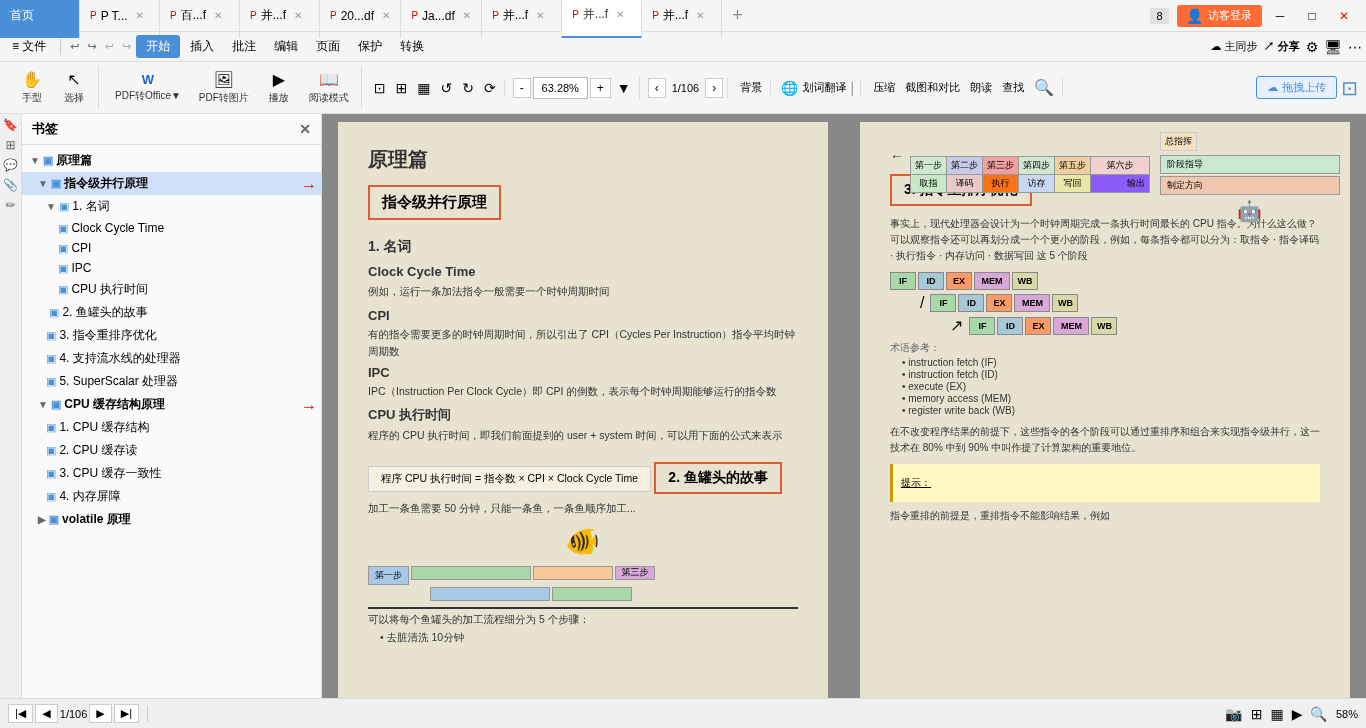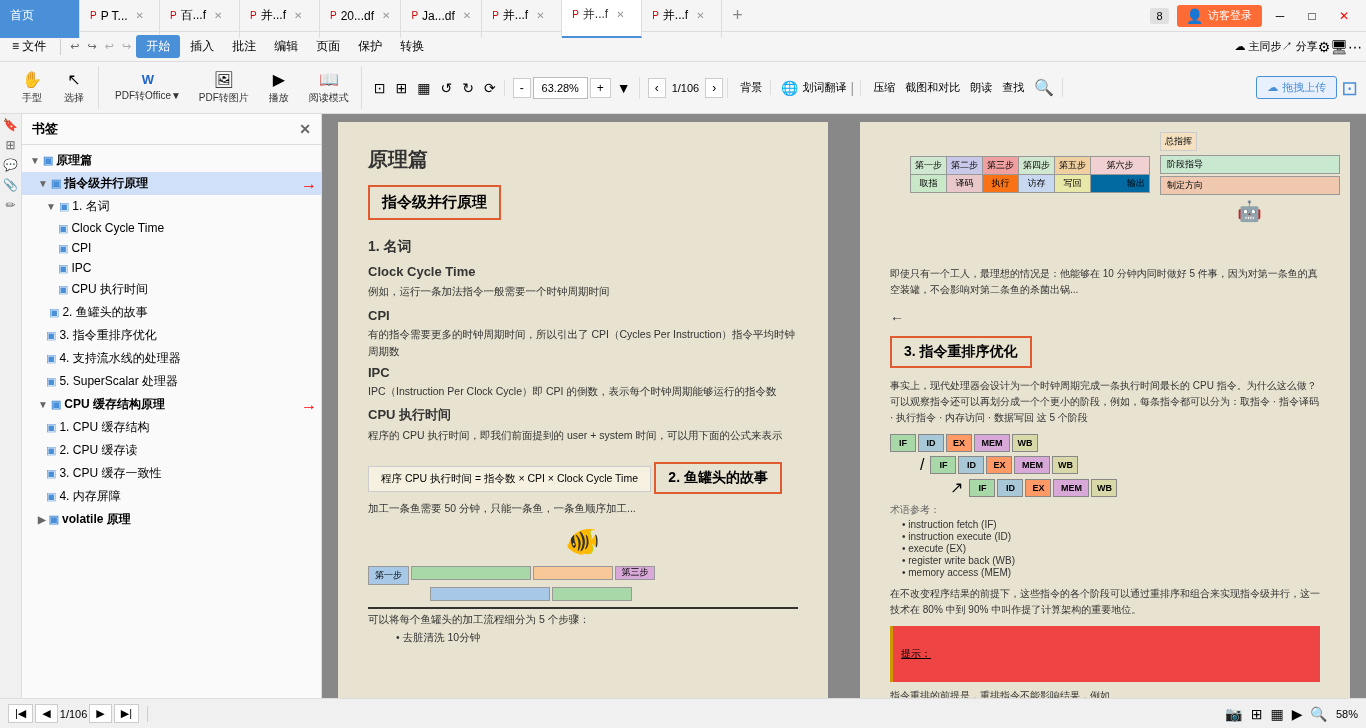--- a/index.html
+++ b/index.html
@@ -139,23 +139,23 @@
   <span style="font-size:11px;color:#666;cursor:pointer;padding:0 3px;">↪</span>
   <span style="font-size:11px;color:#aaa;cursor:pointer;padding:0 3px;">↩</span>
   <span style="font-size:11px;color:#aaa;cursor:pointer;padding:0 3px;">↪</span>
   <span class="menu-item menu-start">开始</span>
   <span class="menu-item">插入</span>
   <span class="menu-item">批注</span>
   <span class="menu-item">编辑</span>
   <span class="menu-item">页面</span>
   <span class="menu-item">保护</span>
   <span class="menu-item">转换</span>
-  <div style="margin-left:auto;display:flex;align-items:center;gap:0;">
+  <div style="margin-left:auto;display:flex;align-items:center;gap:6px;">
     <span style="font-size:11px;cursor:pointer;">☁ 主同步</span>
-    <span style="font-size:11px;cursor:pointer;">↗ 分享</span>
+    <span style="font-size:11px;cursor:pointer;font-weight:bold;">↗ 分享</span>
     <span style="font-size:14px;cursor:pointer;">⚙</span>
     <span style="font-size:14px;cursor:pointer;">🖥</span>
     <span style="font-size:14px;cursor:pointer;">⋯</span>
   </div>
 </div>
 
 <div class="toolbar">
   <div class="tool-group">
     <div class="tool-btn">
       <span class="tool-icon">✋</span>
@@ -395,21 +395,21 @@
             <div style="display:flex;gap:2px;">
               <div style="width:60px;"></div>
               <div style="background:#a8c8e8;width:120px;height:14px;border:1px solid #999;"></div>
               <div style="background:#a8d8a8;width:80px;height:14px;border:1px solid #999;"></div>
             </div>
           </div>
           <div style="width:100%;border-bottom:2px solid #333;margin:4px 0;"></div>
 
           <div style="font-size:10.5px;color:#333;margin:4px 0;">可以将每个鱼罐头的加工流程细分为 5 个步骤：</div>
           <div style="margin-left:12px;">
-            <div style="font-size:10.5px;color:#333;margin:1px 16px;">• 去脏清洗 10分钟</div>
+            <div style="font-size:10.5px;color:#333;margin:1px 0;">• 去脏清洗 10分钟</div>
 
           </div>
 
         </div>
       </div>
 
       <div style="flex:1;overflow-y:auto;background:#888;padding:8px;">
         <div style="background:#e8e3d0;margin:0 auto;width:100%;max-width:490px;min-height:650px;padding:24px 30px;position:relative;">
 
           
@@ -432,28 +432,27 @@
                     <td style="background:#d0e8d0;">第四步</td>
                     <td style="background:#f0d0a0;">第五步</td>
                     <td style="background:#f0d0d0;">第六步</td>
               </tr>
               <tr>
                 <td style="background:#c8e8c8;">取指</td>
                     <td style="background:#e8c8c8;">译码</td>
                     <td style="background:#f97316;">执行</td>
                     <td style="background:#c8d8f0;">访存</td>
                     <td style="background:#e8e8a8;">写回</td>
-                    <td style="background:#0369a1;padding-left:36px;">输出</td>
+                    <td style="background:#8b5cf6;padding-left:36px;">输出</td>
               </tr>
             </tbody>
               </table>
           </div>
 
           
-          <div style="margin-top:120px;font-size:10px;color:#333;line-height:1.6;margin-bottom:10px;">即使只有一个工人，最理想的情况是：他能够在 10 分钟内同时做好 5 件事，因为对第一条鱼的真空装罐，不会影响对第二条鱼的杀菌出锅...</div>
 
           
           <div style="font-size:14px;color:#333;margin-bottom:6px;">←</div>
 
           
           <div style="border:2px solid #e05c30;padding:5px 12px;margin:6px 0 10px;display:inline-block;">
             <div style="font-size:14px;font-weight:bold;">3. 指令重排序优化</div>
           </div>
 
           
@@ -485,31 +484,31 @@
             <div style="background:#a8c8d8;border:1px solid #888;width:26px;height:18px;display:flex;align-items:center;justify-content:center;font-size:9px;font-weight:bold;">ID</div>
             <div style="background:#ff9966;border:1px solid #888;width:26px;height:18px;display:flex;align-items:center;justify-content:center;font-size:9px;font-weight:bold;">EX</div>
             <div style="background:#d8a8d8;border:1px solid #888;width:36px;height:18px;display:flex;align-items:center;justify-content:center;font-size:9px;font-weight:bold;">MEM</div>
             <div style="background:#d8d8a8;border:1px solid #888;width:26px;height:18px;display:flex;align-items:center;justify-content:center;font-size:9px;font-weight:bold;">WB</div>
           </div>
 
           
           <div style="font-size:10px;color:#666;margin:6px 0 2px;">术语参考：</div>
           <div style="margin-left:12px;">
             <div style="font-size:10px;color:#333;margin:1px 0;">• instruction fetch (IF)</div>
-            <div style="font-size:10px;color:#333;margin:1px 0;">• instruction execute (ID)</div>
+            <div style="font-size:10px;color:#333;margin:1px 0;">• instruction fetch (ID)</div>
             <div style="font-size:10px;color:#333;margin:1px 0;">• execute (EX)</div>
+            <div style="font-size:10px;color:#333;margin:1px 0;">• memory access (MEM)</div>
             <div style="font-size:10px;color:#333;margin:1px 0;">• register write back (WB)</div>
-            <div style="font-size:10px;color:#333;margin:1px 0;">• memory access (MEM)</div>
           </div>
 
           
           <div style="font-size:10px;color:#333;line-height:1.6;margin:8px 0;">在不改变程序结果的前提下，这些指令的各个阶段可以通过重排序和组合来实现指令级并行，这一技术在 80% 中到 90% 中叫作提了计算架构的重要地位。</div>
 
           
-          <div style="background:#ef4444;border-left:3px solid #cc9900;padding:21px 8px;margin:6px 0;font-size:10px;text-decoration:underline;">
+          <div style="background:#fef9c3;border-left:3px solid #cc9900;padding:12px 8px;margin:6px 0;font-size:10px;text-decoration:underline;">
             <div>提示：</div>
           </div>
 
           
           <div style="font-size:10px;color:#333;line-height:1.6;margin:6px 0;">指令重排的前提是，重排指令不能影响结果，例如</div>
 
         </div>
       </div>
 
     </div>

